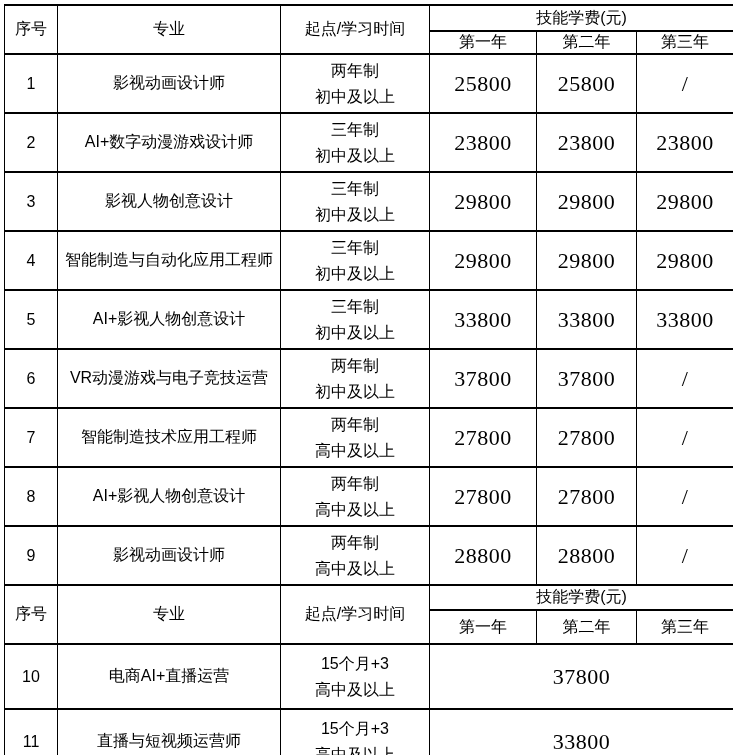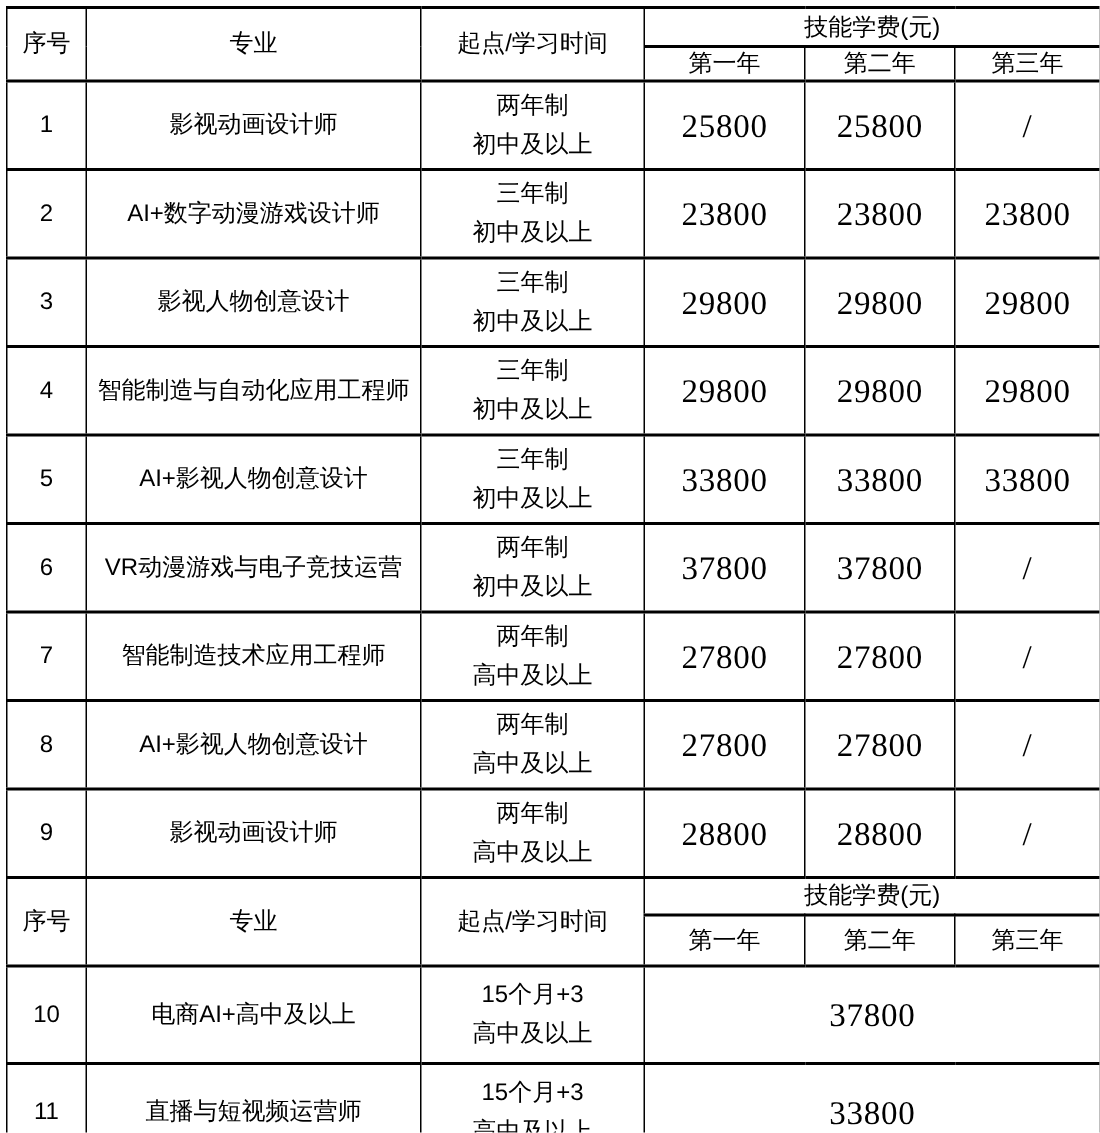--- a/index.html
+++ b/index.html
@@ -172,21 +172,21 @@
       <th colspan="3">技能学费(元)</th>
     </tr>
     <tr class="h-sub2">
       <th>第一年</th>
       <th>第二年</th>
       <th>第三年</th>
     </tr>
 
     <tr class="body-row-short">
       <td>10</td>
-      <td>电商AI+高中及以上</td>
+      <td>电商AI+直播运营</td>
       <td>
         <span class="line">15个月+3</span>
         <span class="line">高中及以上</span>
       </td>
       <td class="num" colspan="3">37800</td>
     </tr>
     <tr class="body-row-short">
       <td>11</td>
       <td>直播与短视频运营师</td>
       <td>

